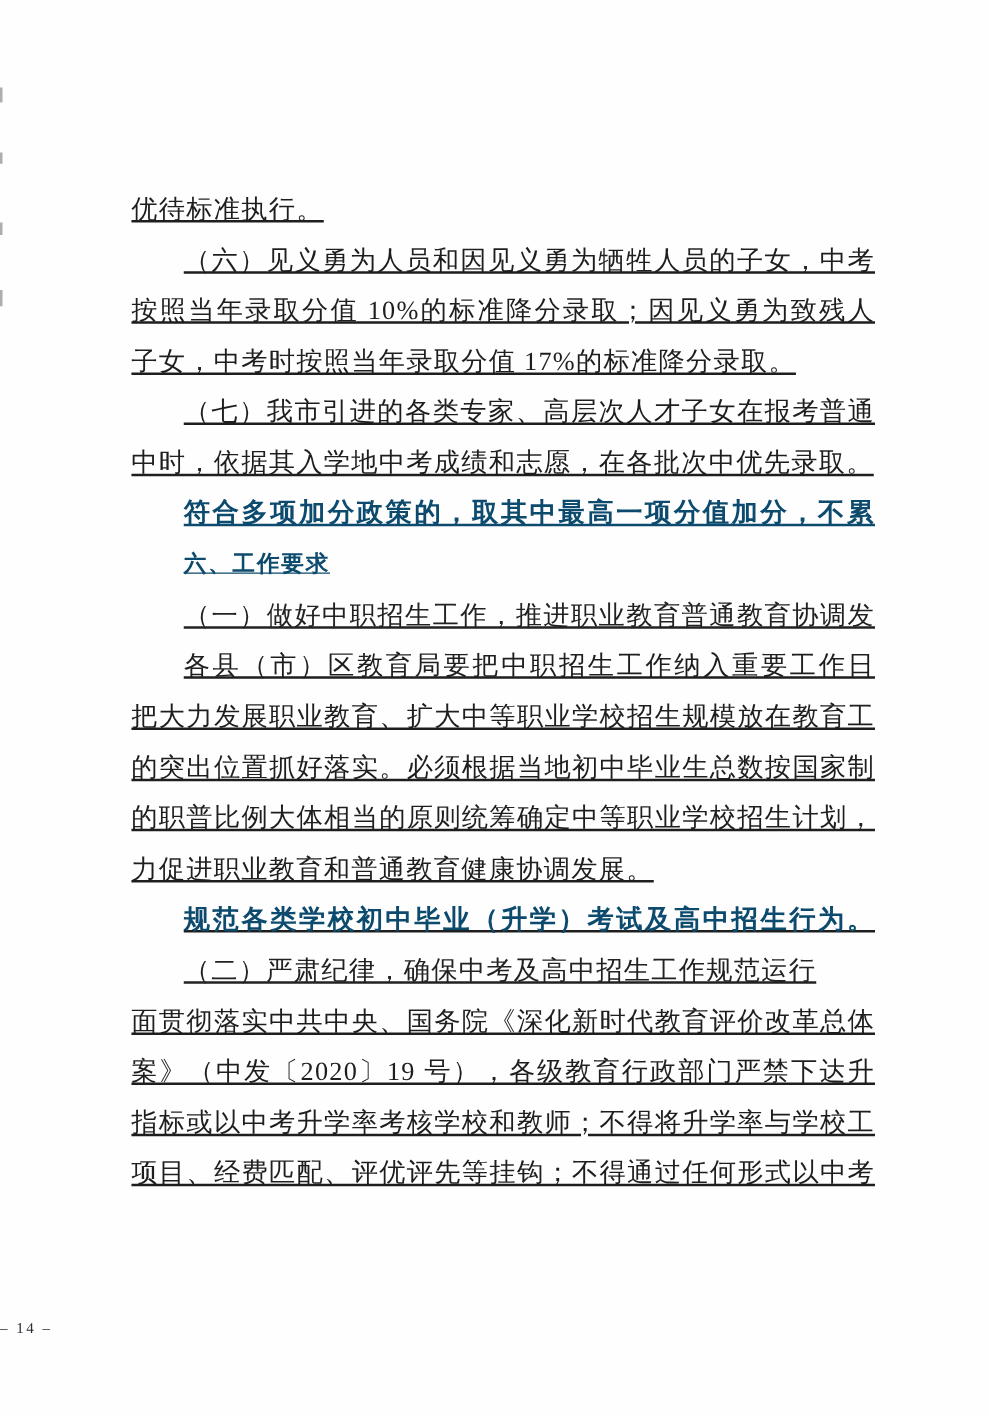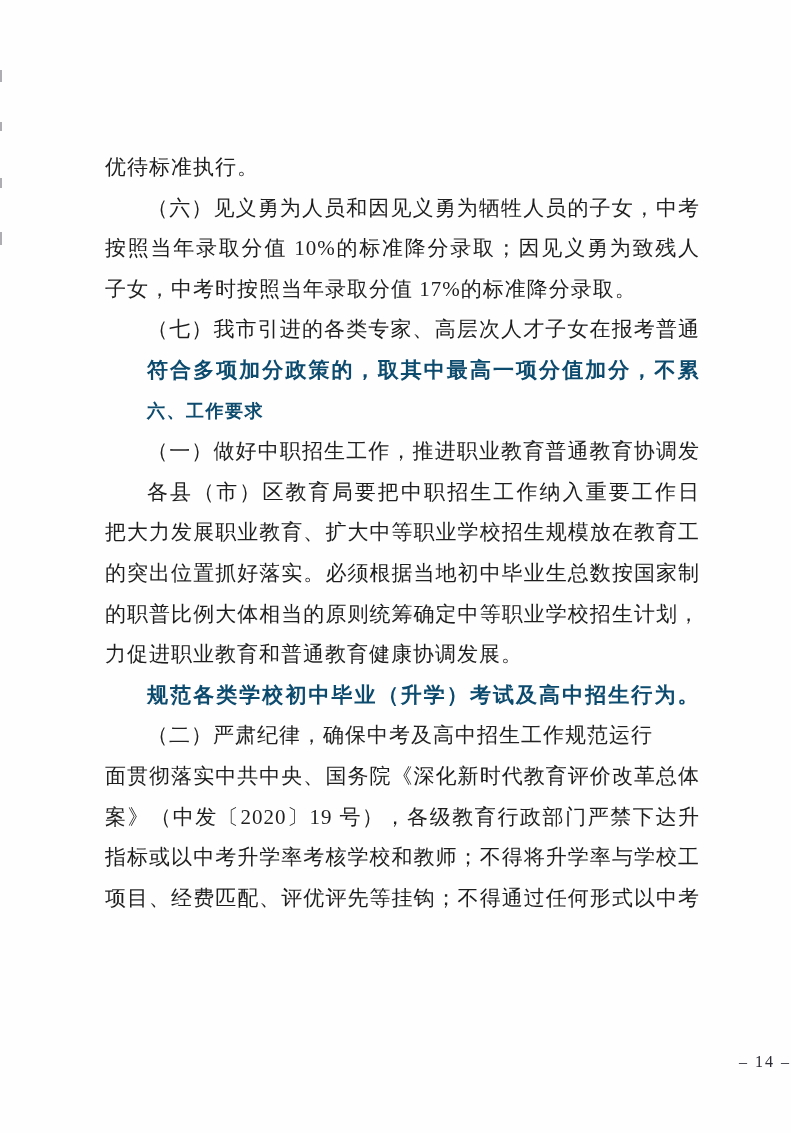--- a/index.html
+++ b/index.html
@@ -9,32 +9,33 @@
     font-family:"Liberation Serif","DejaVu Serif",serif;
   }
   .page{position:absolute;inset:0;background:#fefefe;}
   .content{
     position:absolute;left:105px;top:147px;width:595px;
     color:#1e1e1e;font-size:21px;letter-spacing:1px;
   }
   .ln{
     height:40.6px;line-height:40.6px;overflow:hidden;white-space:nowrap;
     text-align:left;
+    text-decoration:underline;
   }
   .just{text-align:justify;text-align-last:justify;white-space:normal;}
   .indent{text-indent:42px;}
   .bold{
     font-family:"Liberation Sans","DejaVu Sans",sans-serif;
     font-weight:700;color:#0c4a6e;letter-spacing:1.5px;
   }
   .heading{font-size:18px;}
   .kaiti{color:#222222;}
   .footer{
     position:absolute;left:0;top:1048px;width:791px;height:28px;
-    text-align:right;font-size:16px;line-height:28px;color:#2a2a33;
+    text-align:left;font-size:12px;line-height:28px;color:#2a2a33;
     letter-spacing:2px;
   }
   .artifact{position:absolute;left:0;width:2px;background:#6a6a72;opacity:.55;}
   .a1{top:70px;height:12px;}
   .a2{top:122px;height:9px;}
   .a3{top:178px;height:10px;}
   .a4{top:232px;height:13px;}
 </style>
 </head>
 <body>
@@ -45,20 +46,21 @@
   <div class="artifact a2"></div>
   <div class="artifact a3"></div>
   <div class="artifact a4"></div>
 
   <div class="content">
     <div class="ln">优待标准执行。</div>
     <div class="ln indent just">（六）见义勇为人员和因见义勇为牺牲人员的子女，中考时</div>
     <div class="ln just">按照当年录取分值 10%的标准降分录取；因见义勇为致残人员的</div>
     <div class="ln">子女，中考时按照当年录取分值 17%的标准降分录取。</div>
     <div class="ln indent just">（七）我市引进的各类专家、高层次人才子女在报考普通高</div>
+    <div class="ln">中时，依据其入学地中考成绩和志愿，在各批次中优先录取。</div>
     <div class="ln indent just bold">符合多项加分政策的，取其中最高一项分值加分，不累</div>
     <div class="ln indent bold heading">六、工作要求</div>
     <div class="ln indent just kaiti">（一）做好中职招生工作，推进职业教育普通教育协调发展</div>
     <div class="ln indent just">各县（市）区教育局要把中职招生工作纳入重要工作日程，</div>
     <div class="ln just">把大力发展职业教育、扩大中等职业学校招生规模放在教育工作</div>
     <div class="ln just">的突出位置抓好落实。必须根据当地初中毕业生总数按国家制定</div>
     <div class="ln just">的职普比例大体相当的原则统筹确定中等职业学校招生计划，努</div>
     <div class="ln">力促进职业教育和普通教育健康协调发展。</div>
     <div class="ln indent just">
       <span class="bold">规范各类学校初中毕业（升学）考试及高中招生行为。</span>

